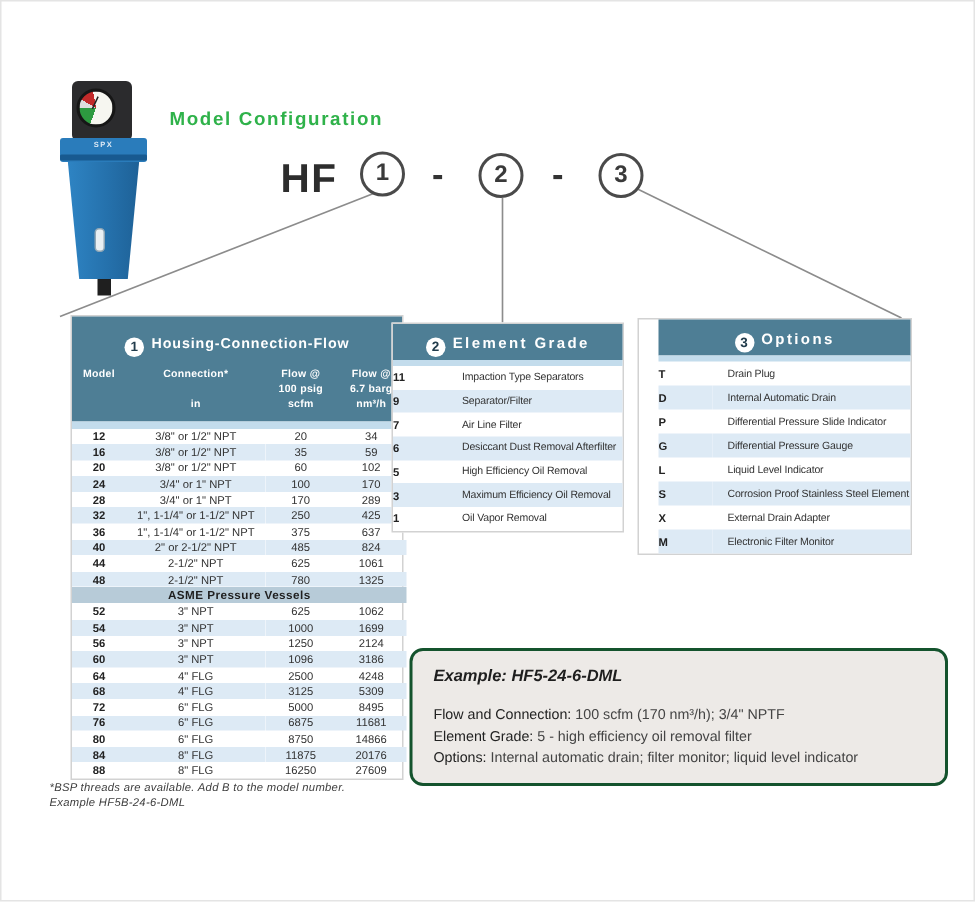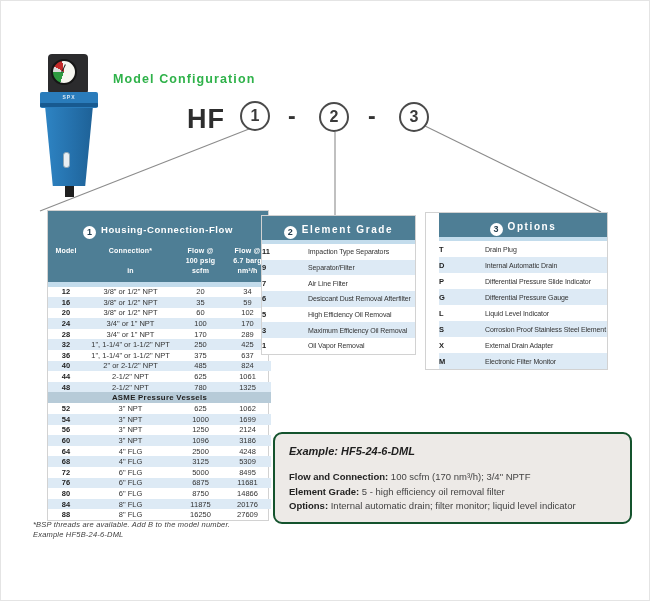--- a/index.html
+++ b/index.html
@@ -74,21 +74,21 @@
 
   
   #footnote { left:33px; top:520px; font-style:italic; font-size:7.5px; color:#3d3d3d; line-height:9.5px; letter-spacing:0.2px; z-index:2; }
 
   
   #example-box { left:273px; top:432px; width:359px; height:92px; background:#edeae7; border:2px solid #14532d;
                  border-radius:9px; padding:11px 14px; z-index:2; }
   .ex-title { font-size:11px; font-weight:bold; font-style:italic; color:#1e1e1e; }
   .ex-lines { margin-top:13px; }
   .ex-line { font-size:9.5px; line-height:14.5px; color:#444; white-space:nowrap; }
-  .ex-label { font-weight:bold; color:#222; }
+  .ex-label { font-weight:normal; color:#222; }
 </style>
 </head>
 <body>
 
 <svg id="connectors" viewBox="0 0 650 601" xmlns="http://www.w3.org/2000/svg">
   <line x1="249" y1="129" x2="40" y2="211" stroke="#8c8c8c" stroke-width="1.1"></line>
   <line x1="335" y1="132" x2="335" y2="215" stroke="#8c8c8c" stroke-width="1.1"></line>
   <line x1="425" y1="126" x2="601" y2="212" stroke="#8c8c8c" stroke-width="1.1"></line>
 </svg>
 

